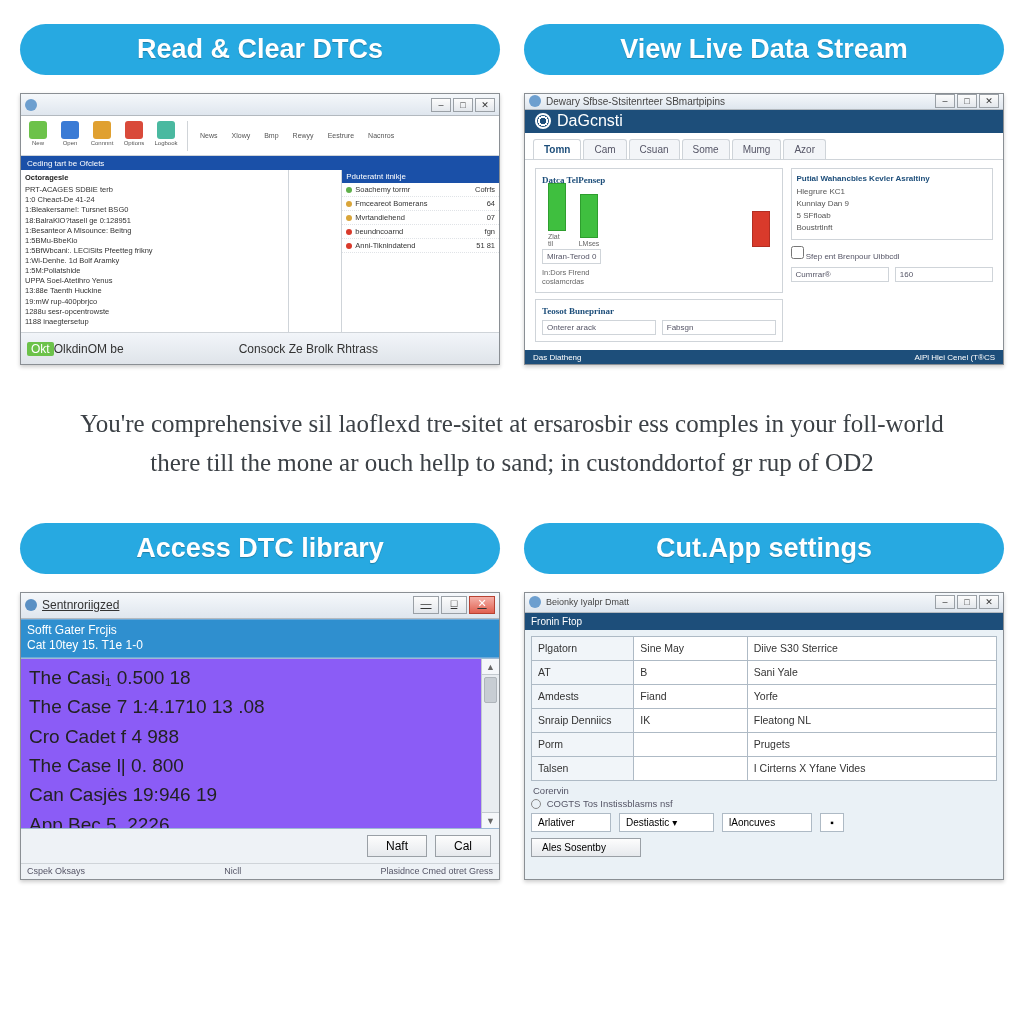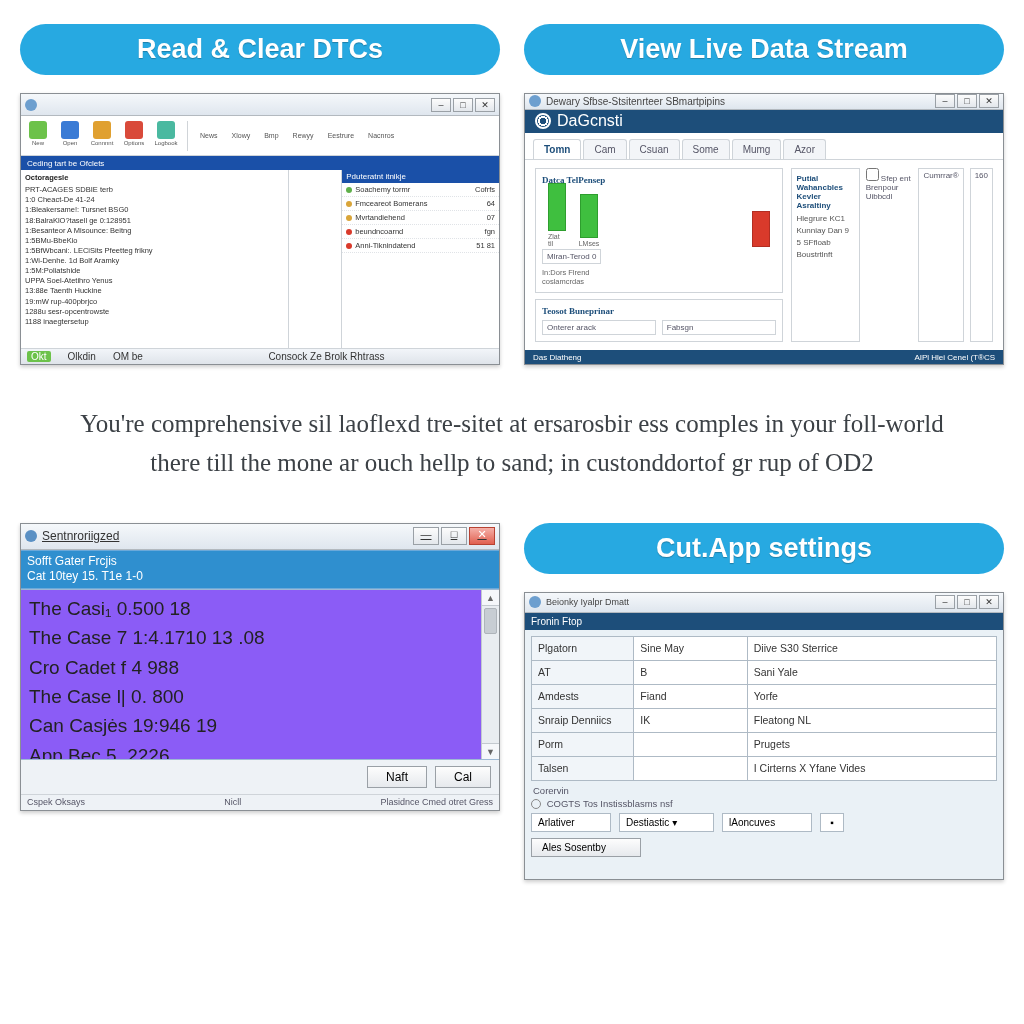--- a/index.html
+++ b/index.html
@@ -91,23 +91,23 @@
   #sc1 .right .phdr {
     background:#1a50a8; color:#fff; font-size:8px; padding:2px 4px;
   }
   #sc1 .right .prow {
     display:flex; justify-content:space-between;
     padding:2px 4px; border-bottom:1px dotted #e0e3e7;
   }
   #sc1 .right .prow .pi { display:flex; align-items:center; gap:3px;}
   #sc1 .right .prow .dot { width:6px;height:6px;border-radius:50%; }
   #sc1 .status {
-    height:16px; background:linear-gradient(#f2f5f9,#dfe4ea);
+    height:32px; background:linear-gradient(#f2f5f9,#dfe4ea);
     border-top:1px solid #cfd4d9; display:flex; align-items:center;
-    font-size:10px; color:#333; padding:0 6px; gap:17px;
+    font-size:12px; color:#333; padding:0 6px; gap:0;
   }
   #sc1 .status .chip {
     background:#6cc24a; color:#fff; padding:0 4px; border-radius:2px;
   }
 
   
   #sc2 { height: 272px; display:flex; flex-direction:column; }
   #sc2 .brandbar {
     height:34px; background:#1d4e7a; color:#fff;
     display:flex; align-items:center; padding:0 10px; font-size:16px;
@@ -132,21 +132,21 @@
   #sc2 .group {
     border:1px solid #cfd4d9; padding:6px; font-size:9px;
   }
   #sc2 .group .gt { color:#1d4e7a; font-weight:600; margin-bottom:4px;font-family:Liberation Serif, serif;}
   #sc2 .bars { display:flex; gap:14px; align-items:flex-end; height:56px; margin:6px 6px 2px 6px;}
   #sc2 .bars .barwrap { width:18px; display:flex; flex-direction:column; align-items:center;}
   #sc2 .bars .bar { width:100%; background:#3fbf3f; border:1px solid #2e9e2e;}
   #sc2 .bars .lbl { font-size:7px; color:#666; margin-top:2px;}
   #sc2 .bars .red { background:#d93a2b; border-color:#b22e22;}
   #sc2 .tiny { font-size:8px; border:1px solid #cfd4d9; padding:2px 4px; background:#fff; color:#556;}
-  #sc2 .rcol { width:45%; display:flex; flex-direction:row; gap:6px;}
+  #sc2 .rcol { width:45%; display:flex; flex-direction:column; gap:6px;}
   #sc2 .rbox {
     border:1px solid #cfd4d9; font-size:8px; padding:5px;
   }
   #sc2 .rbox .rt { color:#1d4e7a; font-weight:600; margin-bottom:3px;}
   #sc2 .rbox .rl { color:#555; line-height:1.5;}
   #sc2 .rowbtn { display:flex; gap:6px;}
   #sc2 .foot {
     height:20px; background:#1d4e7a; color:#fff; font-size:8px;
     display:flex; align-items:center; justify-content:space-between; padding:0 8px;
   }
@@ -446,20 +446,21 @@
       </div>
     </div>
   </div>
 </div>
 
 <div id="mid-copy">You're comprehensive sil laoflexd tre-sitet at ersarosbir ess comples in your foll-world there till the mone ar ouch hellp to sand; in custonddortof gr rup of OD2</div>
 
 <div class="row">
 
   <div class="col">
+    <div class="pill">Access DTC library</div>
 
     <div id="sc3" class="win">
       <div class="titlebar">
         <span class="t-icon"></span>
         <span>Sentnroriigzed</span>
         <div class="winbtns">
           <div class="winbtn">—</div>
           <div class="winbtn">□</div>
           <div class="winbtn close">✕</div>
         </div>

